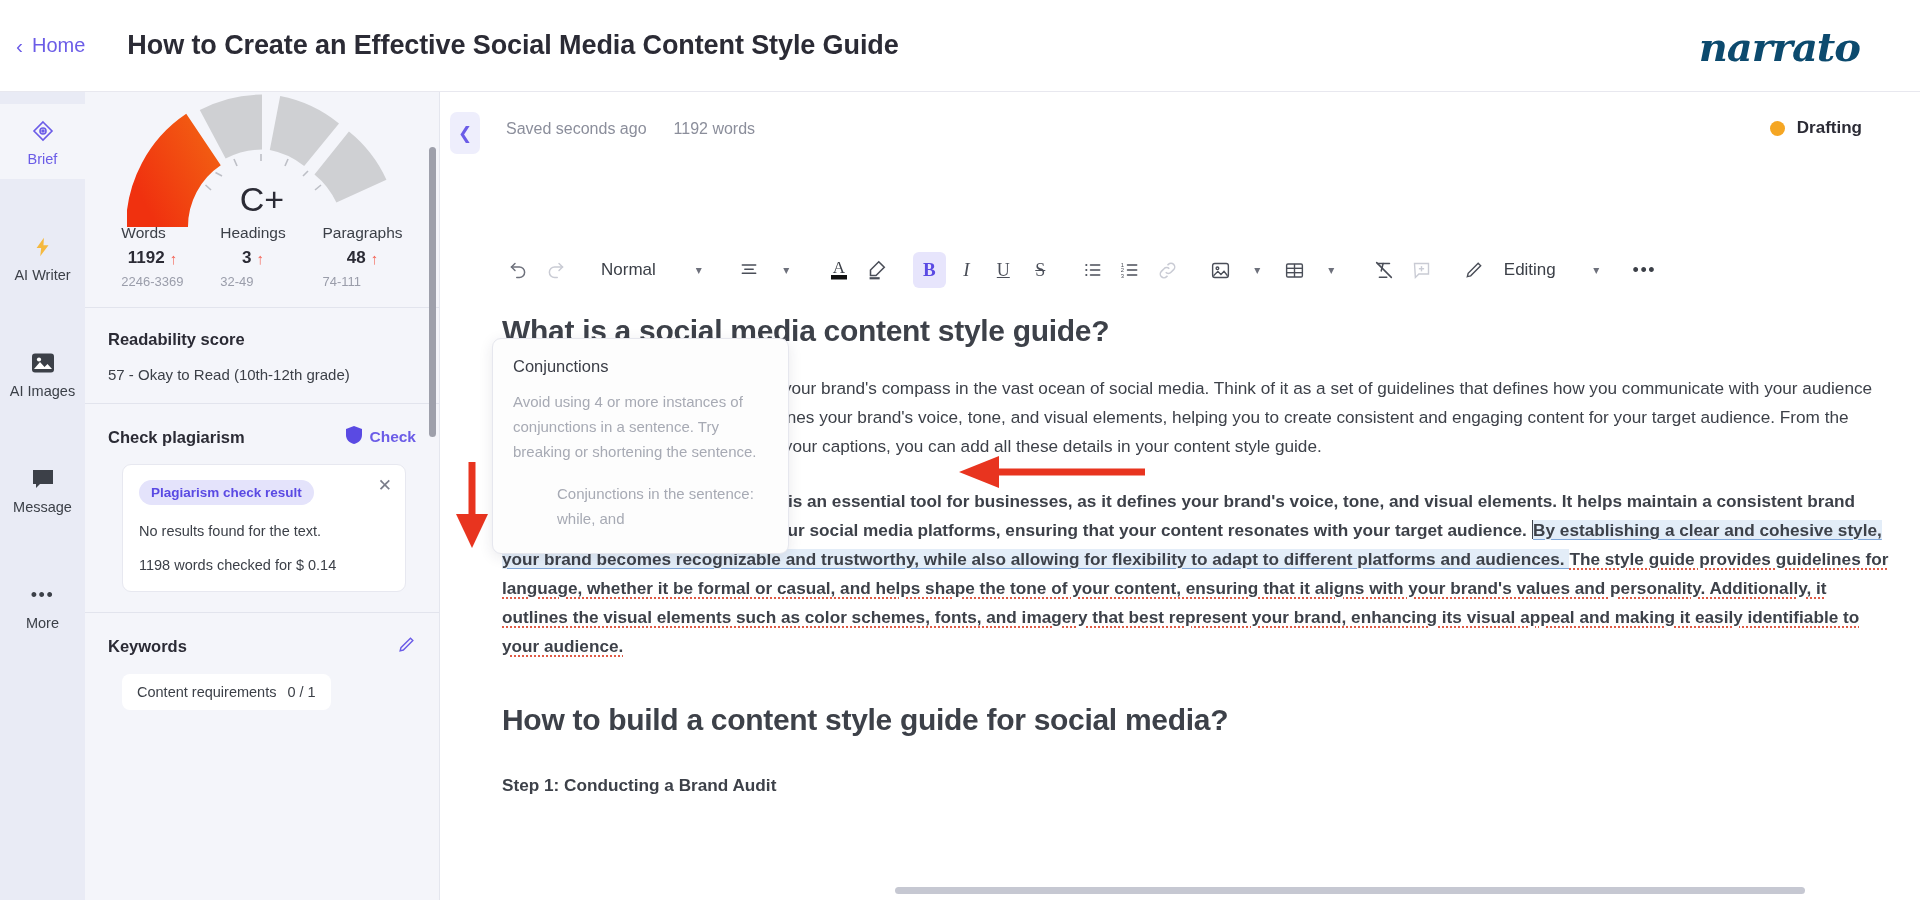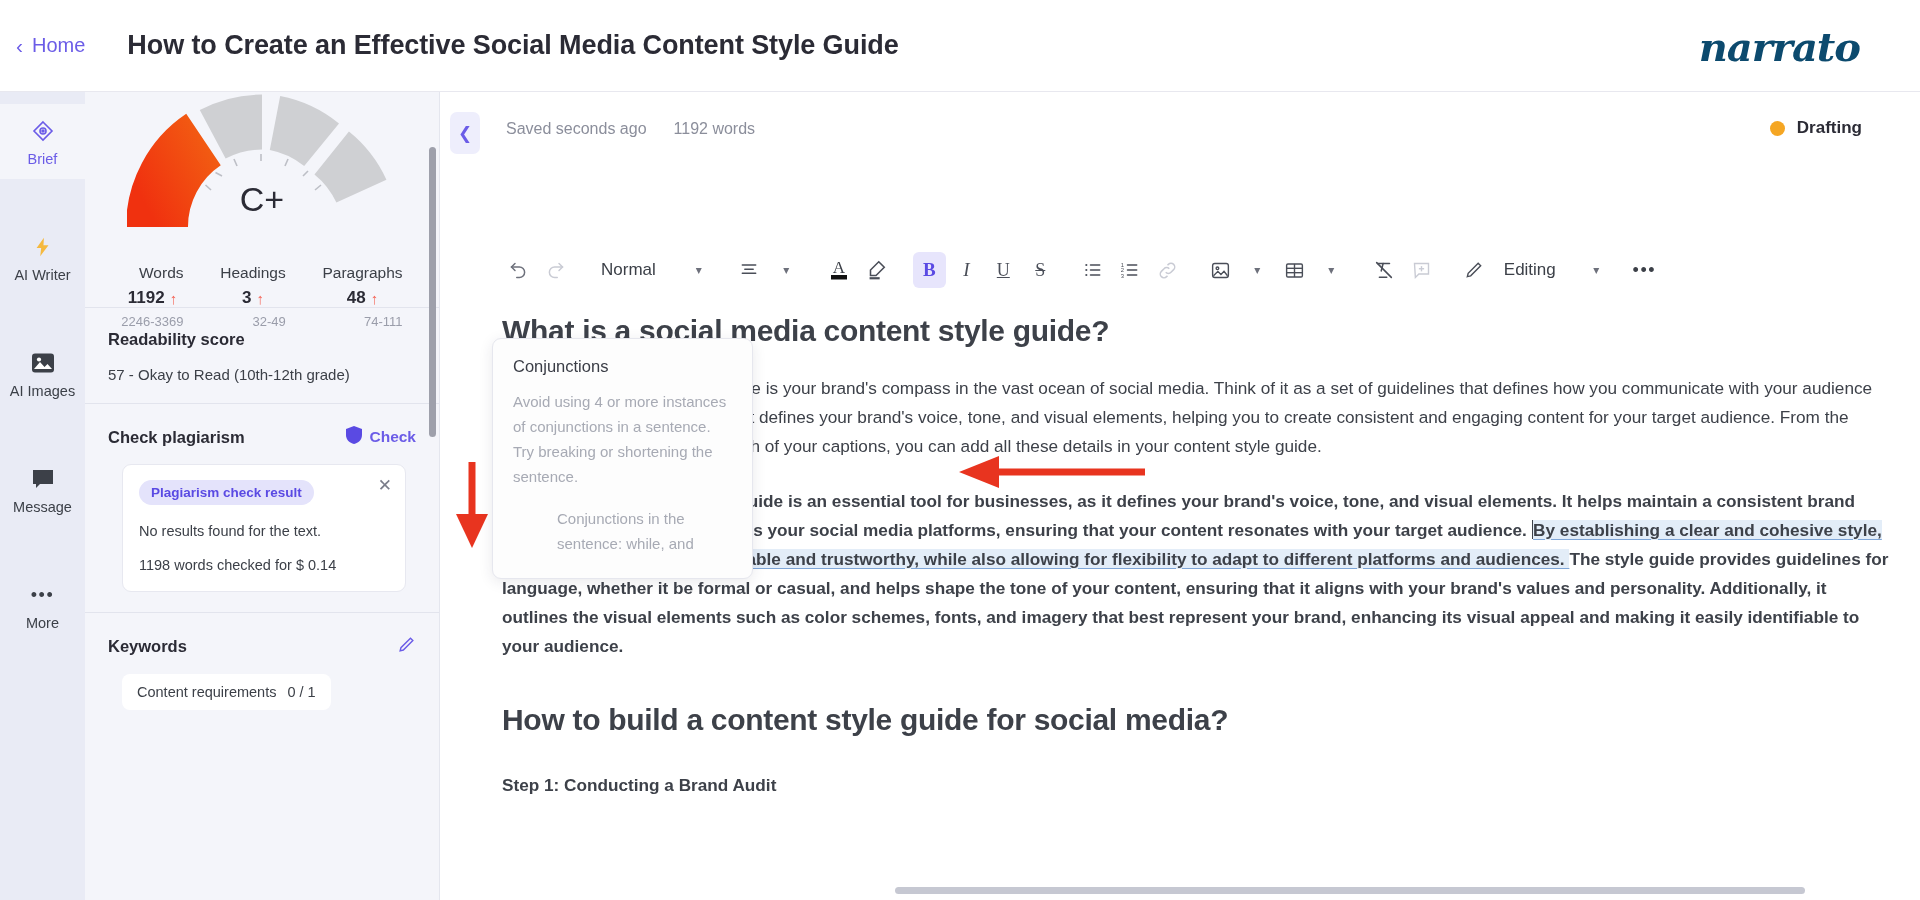--- a/index.html
+++ b/index.html
@@ -70,21 +70,21 @@
     top: -5px; width: 270px; height: 150px;
   }
   .grade {
     position: absolute; left: 50%; top: 88px; transform: translateX(-50%);
     font-size: 34px; font-weight: 400; color: #2b2b35;
   }
   .stats {
     position: absolute; left: 0; top: 132px; width: 100%;
     display: flex; justify-content: space-around; padding: 0 18px;
   }
-  .stat { text-align: right; margin-top: 40px; }
+  .stat { text-align: left; }
   .stat-name { font-size: 15.5px; color: #3c4048; }
   .stat-val {
     font-size: 17px; font-weight: 700; color: #2b2b35; margin-top: 6px;
     display: flex; align-items: center; justify-content: center; gap: 5px;
   }
   .stat-arrow { color: #f4675a; font-size: 15px; font-weight: 400; }
   .stat-range { font-size: 13px; color: #9a9daa; margin-top: 6px; }
 
   .divider { height: 1px; background: #e2e4ed; margin: 0 0; }
 
@@ -179,33 +179,33 @@
     margin-bottom: 26px;
   }
   .h2.second { margin-top: 42px; }
   .para {
     font-size: 17.2px; line-height: 29px; color: #3d4149;
   }
   .para.bold { font-weight: 700; margin-top: 26px; }
   .u-blue { text-decoration: underline; text-decoration-color: #7fa6d8; text-underline-offset: 3px; }
   .hl-blue { background: #e3edf8; }
   .u-red {
-    text-decoration-style: dotted;
+    text-decoration: underline; text-decoration-style: dotted;
     text-decoration-color: #e05a45; text-underline-offset: 3px;
     text-decoration-thickness: 2px;
   }
   .caret {
     display: inline-block; width: 1.5px; height: 19px; background: #3d4149;
     vertical-align: -3px; margin: 0 0px;
   }
   .step { font-size: 17.2px; font-weight: 700; color: #3d4149; margin-top: 38px; }
 
   
   .popover {
-    position: absolute; left: 492px; top: 338px; width: 261px;
+    position: absolute; left: 492px; top: 338px; width: 297px;
     background: #fdfdfd; border: 1px solid #e6e7ee; border-radius: 9px;
     box-shadow: 0 3px 14px rgba(40,40,70,0.10);
     padding: 18px 20px 22px; z-index: 20;
   }
   .pop-title { font-size: 16.5px; color: #3a3d46; margin-bottom: 13px; }
   .pop-body { font-size: 15px; line-height: 25px; color: #a7aab4; }
   .pop-body.second { margin-top: 17px; margin-left: 44px; }
 
   .hscroll {
     position: absolute; left: 455px; bottom: 6px; width: 910px; height: 7px;

